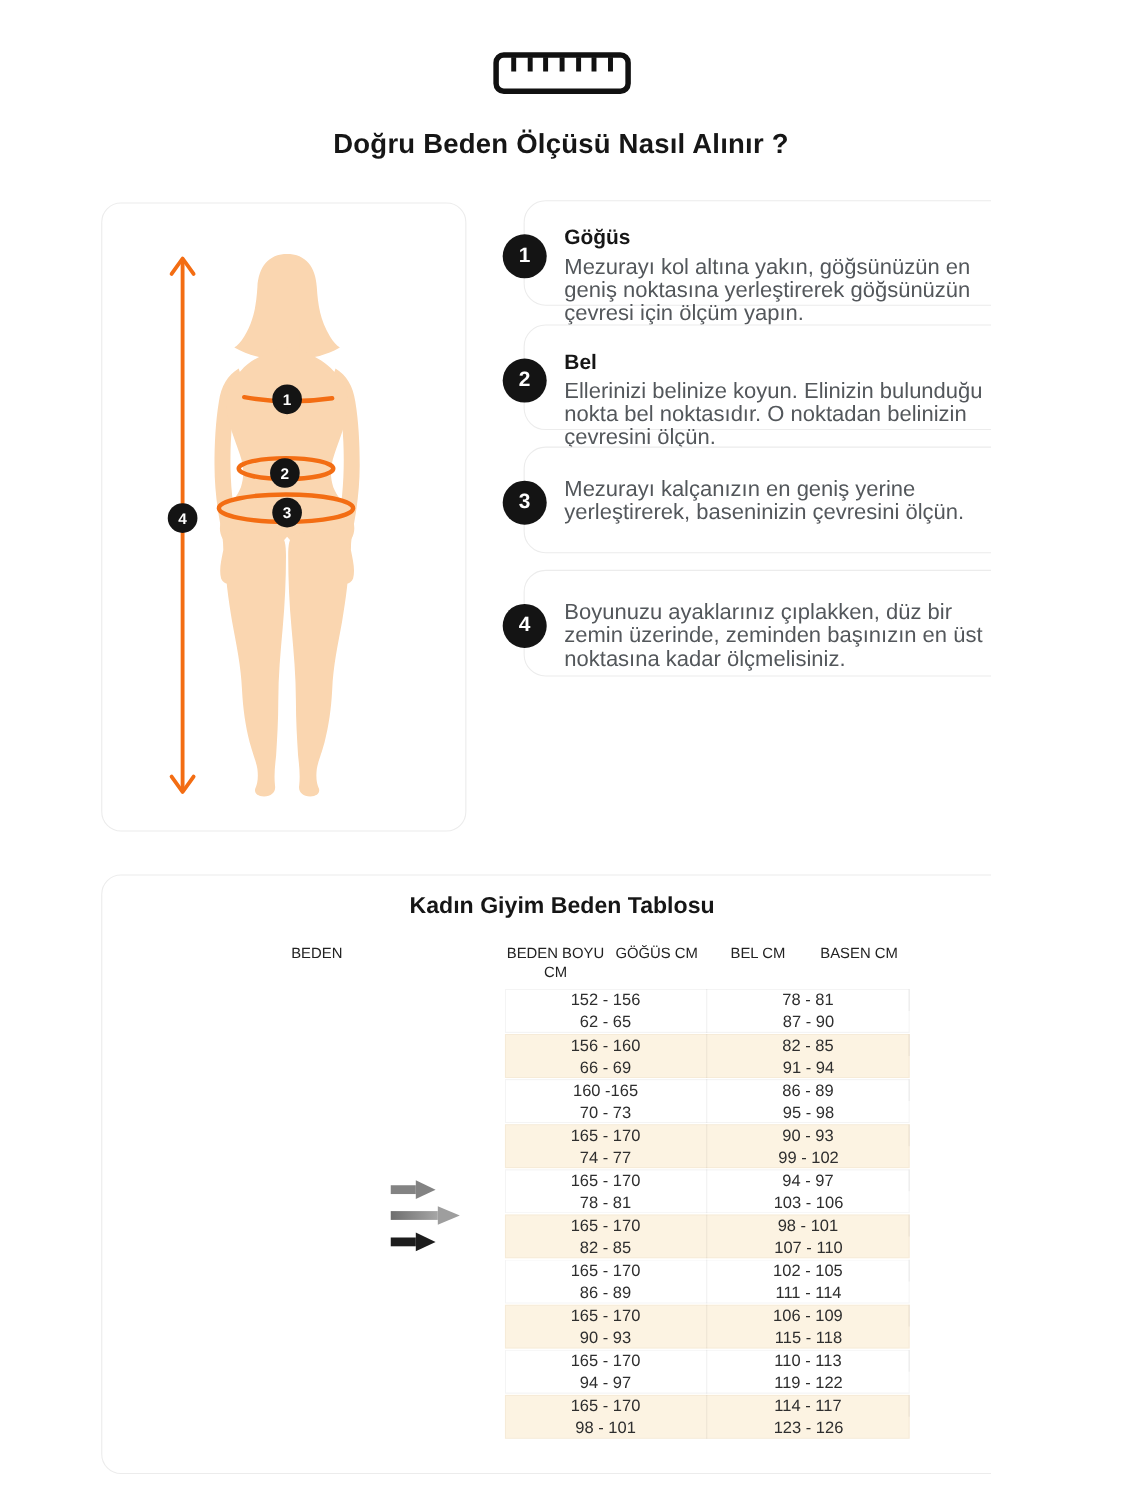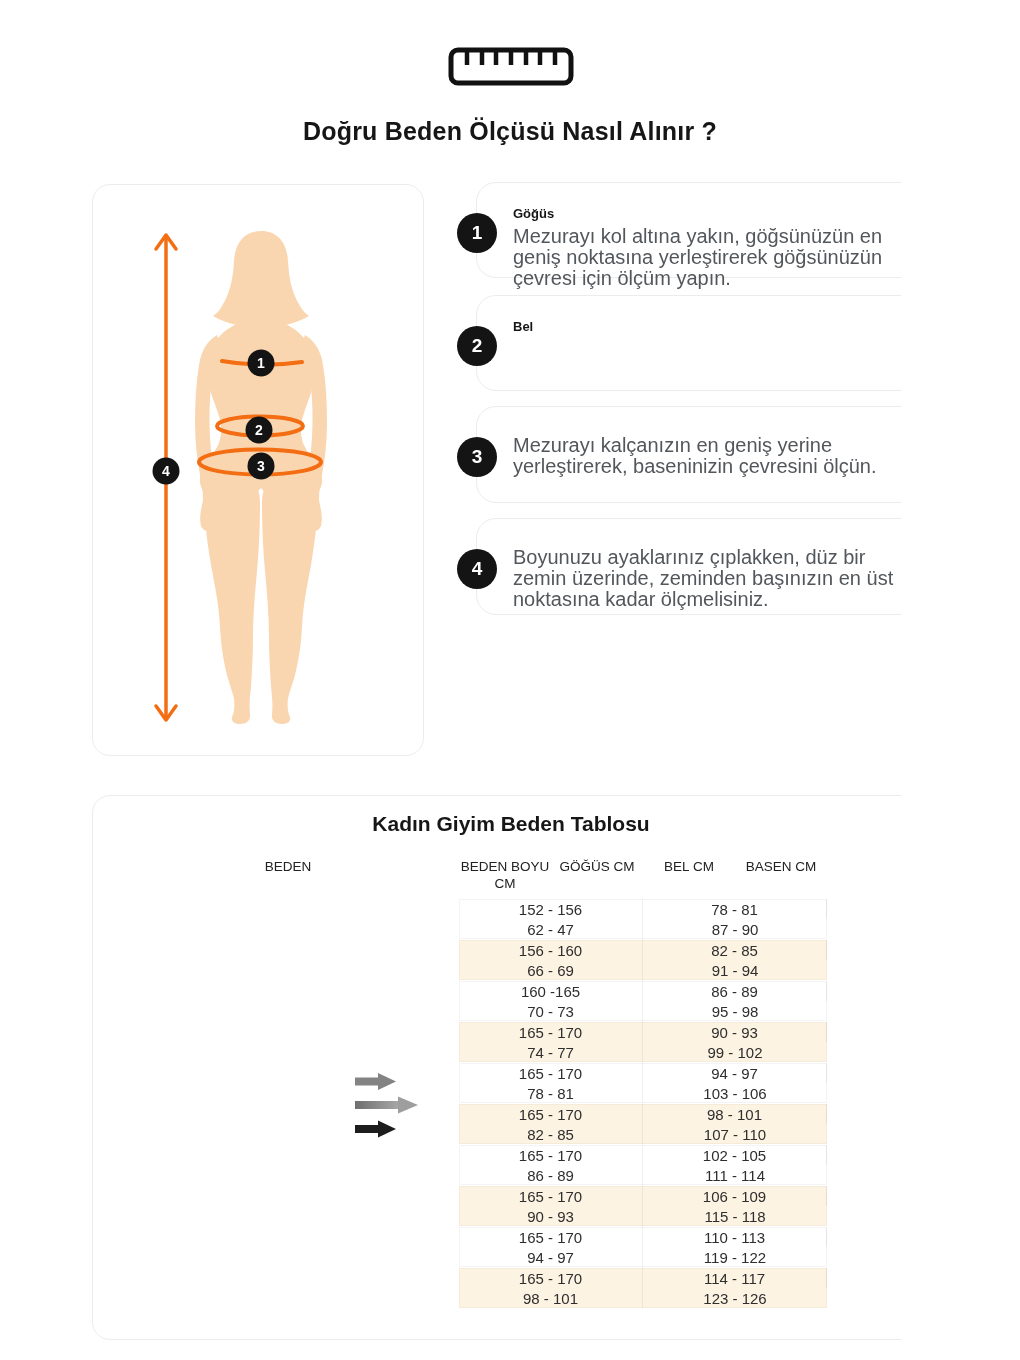--- a/index.html
+++ b/index.html
@@ -29,21 +29,21 @@
   
   .inst-card{left:476px;width:448px;border:1px solid var(--border);
     border-radius:20px;background:#fff;padding:23px 26px 0 36px;}
   #inst-0{top:182px;height:96px;}
   #inst-1{top:295px;height:96px;}
   #inst-2{top:406px;height:97px;}
   #inst-3{top:518px;height:97px;}
   .inst-badge{position:absolute;left:-20px;top:30px;width:40px;height:40px;
     border-radius:50%;background:var(--badge);color:#fff;display:flex;
     align-items:center;justify-content:center;font-size:19px;font-weight:700;}
-  .inst-title{font-size:13px;font-weight:700;color:#161616;}
+  .inst-title{font-size:19px;font-weight:700;color:#161616;}
   .inst-body{margin-top:5px;font-size:20px;line-height:21px;color:var(--body_text);}
 
   
   #table-card{left:92px;top:795px;width:836px;height:545px;
     border:1px solid var(--border);border-radius:18px;background:#fff;}
   #table-title{left:0;top:16px;width:836px;text-align:center;
     font-size:21px;font-weight:700;color:#161616;}
   .col-head{font-size:13.5px;line-height:17px;font-weight:400;color:#222;
     text-align:center;}
   #head-size{left:149px;top:62px;width:92px;}
@@ -150,20 +150,21 @@
         <span>1</span>
       </div>
     <div class="inst-title">Göğüs</div>
     <div class="inst-body">Mezurayı kol altına yakın, göğsünüzün en geniş noktasına yerleştirerek göğsünüzün çevresi için ölçüm yapın.</div>
   </div>
   <div class="abs inst-card" id="inst-1">
     <div class="inst-badge">
         <span>2</span>
       </div>
     <div class="inst-title">Bel</div>
+    <div class="inst-body">Ellerinizi belinize koyun. Elinizin bulunduğu nokta bel noktasıdır. O noktadan belinizin çevresini ölçün.</div>
   </div>
   <div class="abs inst-card" id="inst-2">
     <div class="inst-badge">
         <span>3</span>
       </div>
     <div class="inst-body">Mezurayı kalçanızın en geniş yerine yerleştirerek, baseninizin çevresini ölçün.</div>
   </div>
   <div class="abs inst-card" id="inst-3">
     <div class="inst-badge">
         <span>4</span>
@@ -202,21 +203,21 @@
         <rect x="0" y="53" width="23" height="8" fill="#1d1d1d"></rect>
         <polygon points="23,48.5 41,57 23,65.5" fill="#1d1d1d"></polygon>
       </g>
     </svg>
 
     <div class="abs" id="mtable">
 
         <div class="mrow">
           <div class="mcell">152 - 156</div>
           <div class="mcell">78 - 81</div>
-          <div class="mcell">62 - 47</div>
+          <div class="mcell">62 - 65</div>
           <div class="mcell">87 - 90</div>
         </div>
 
         <div class="mrow">
           <div class="mcell">156 - 160</div>
           <div class="mcell">82 - 85</div>
           <div class="mcell">66 - 69</div>
           <div class="mcell">91 - 94</div>
         </div>
 

